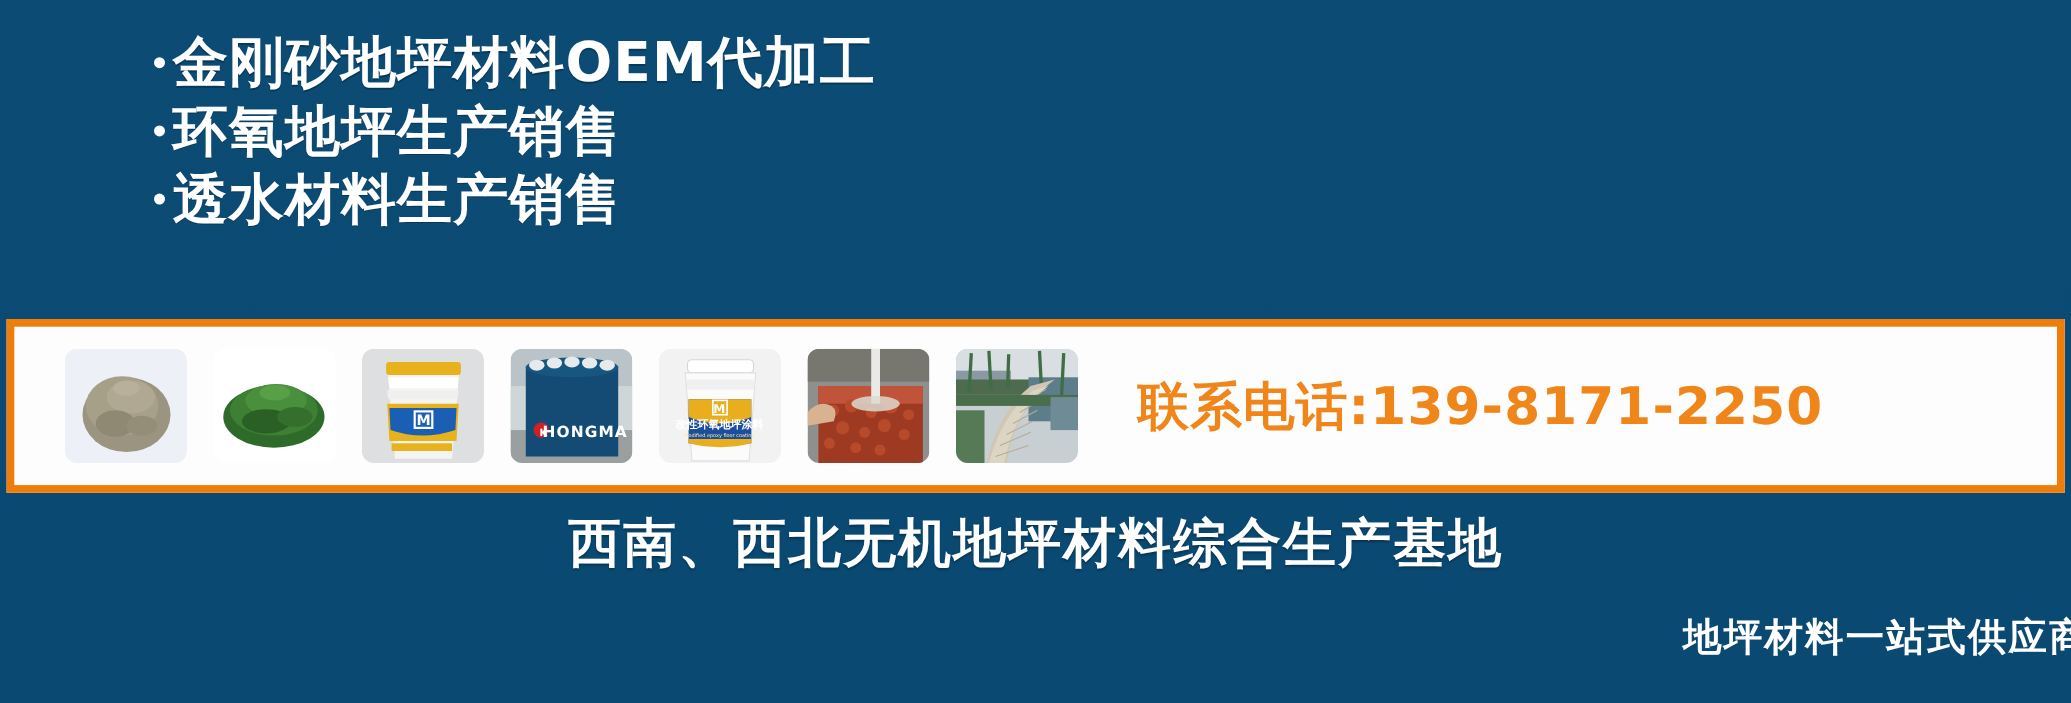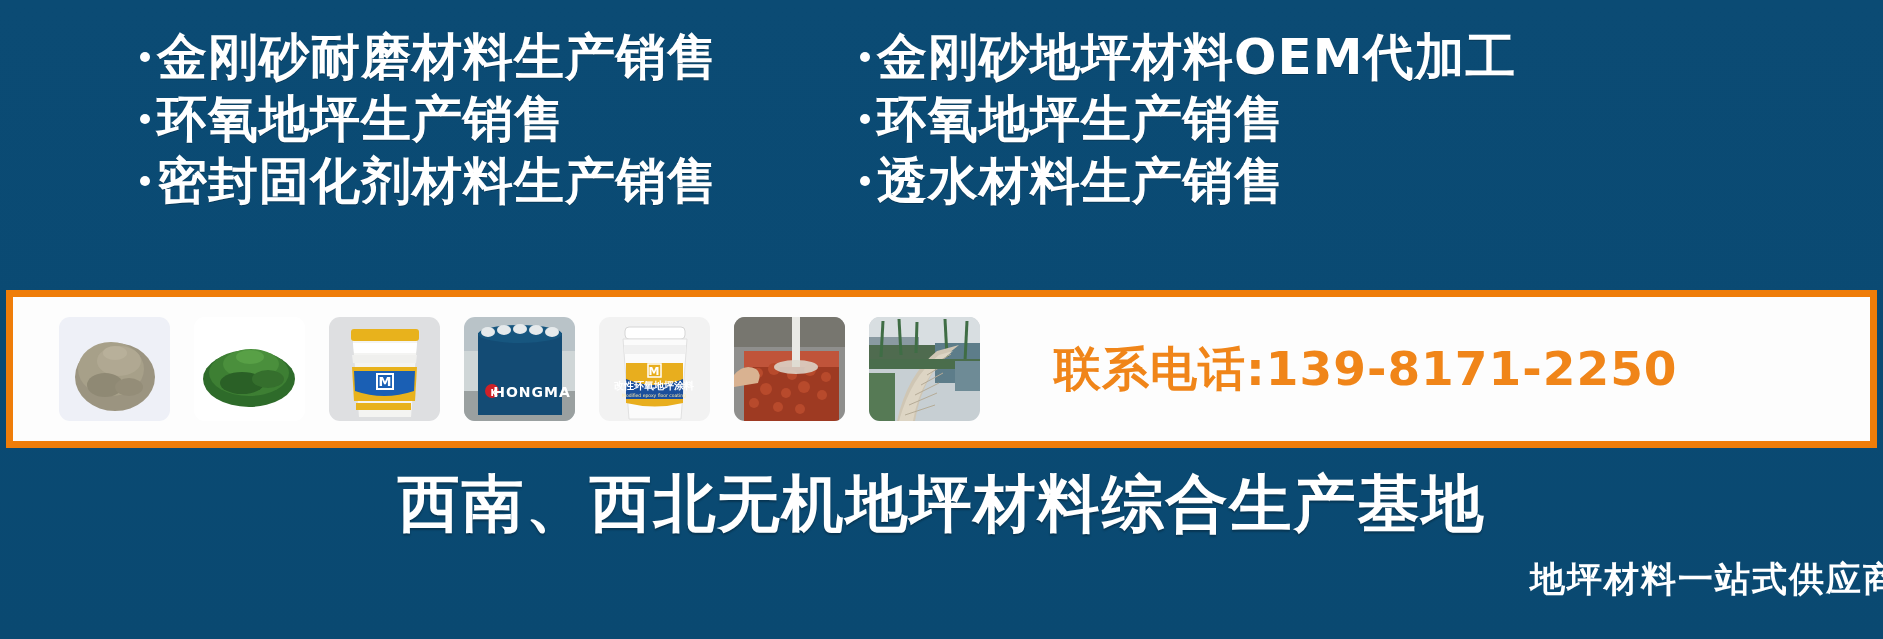--- a/index.html
+++ b/index.html
@@ -70,36 +70,36 @@
   .thumb {
     width: 111px; height: 104px;
     border-radius: 11px;
     overflow: hidden;
     position: relative;
     flex: 0 0 auto;
     background: #ffffff;
   }
   .thumb svg { display: block; width: 100%; height: 100%; }
   .phone {
-    margin-left: 74px;
+    margin-left: 54px;
     color: #f08519;
     font-size: 47px;
     font-weight: bold;
     letter-spacing: 1px;
     white-space: nowrap;
     font-family: "DejaVu Sans", "Liberation Sans", sans-serif;
   }
   
   .headline {
     position: absolute;
     left: 0; top: 462px;
     width: 1883px;
     text-align: center;
     color: #ffffff;
-    font-size: 62px;
+    font-size: 48px;
     font-weight: bold;
     letter-spacing: 2px;
     text-shadow: 0 2px 2px rgba(0,0,0,.28);
     white-space: nowrap;
   }
   .subline {
     position: absolute;
     left: 17px; top: 556px;
     width: 1883px;
     text-align: right;
@@ -110,34 +110,20 @@
     white-space: nowrap;
   }
 </style>
 </head>
 <body>
 
 <div class="banner">
 
   <div class="features">
 
-    <div class="feat-col left">
-      <div class="feat-item">
-        <span class="feat-bullet"></span>
-        <span class="feat-text">金刚砂耐磨材料生产销售</span>
-      </div>
-      <div class="feat-item">
-        <span class="feat-bullet"></span>
-        <span class="feat-text">环氧地坪生产销售</span>
-      </div>
-      <div class="feat-item">
-        <span class="feat-bullet"></span>
-        <span class="feat-text">密封固化剂材料生产销售</span>
-      </div>
-    </div>
 
     <div class="feat-col right">
       <div class="feat-item">
         <span class="feat-bullet"></span>
         <span class="feat-text">金刚砂地坪材料OEM代加工</span>
       </div>
       <div class="feat-item">
         <span class="feat-bullet"></span>
         <span class="feat-text">环氧地坪生产销售</span>
       </div>

